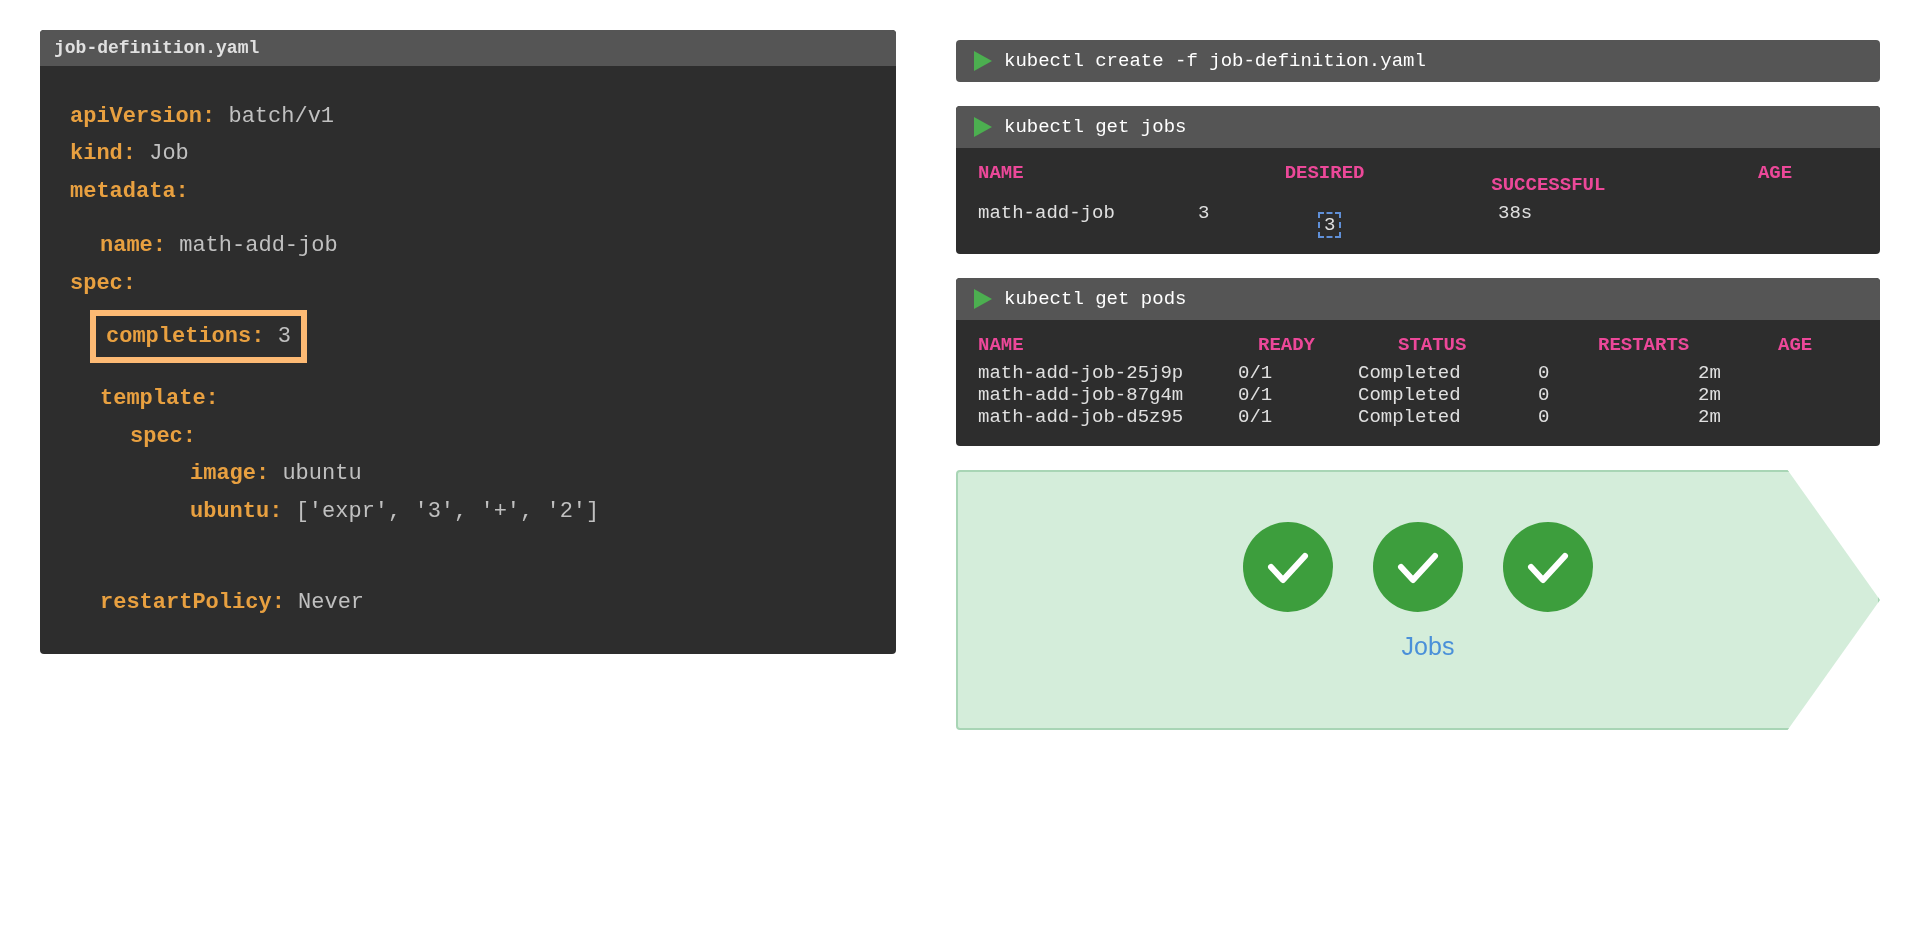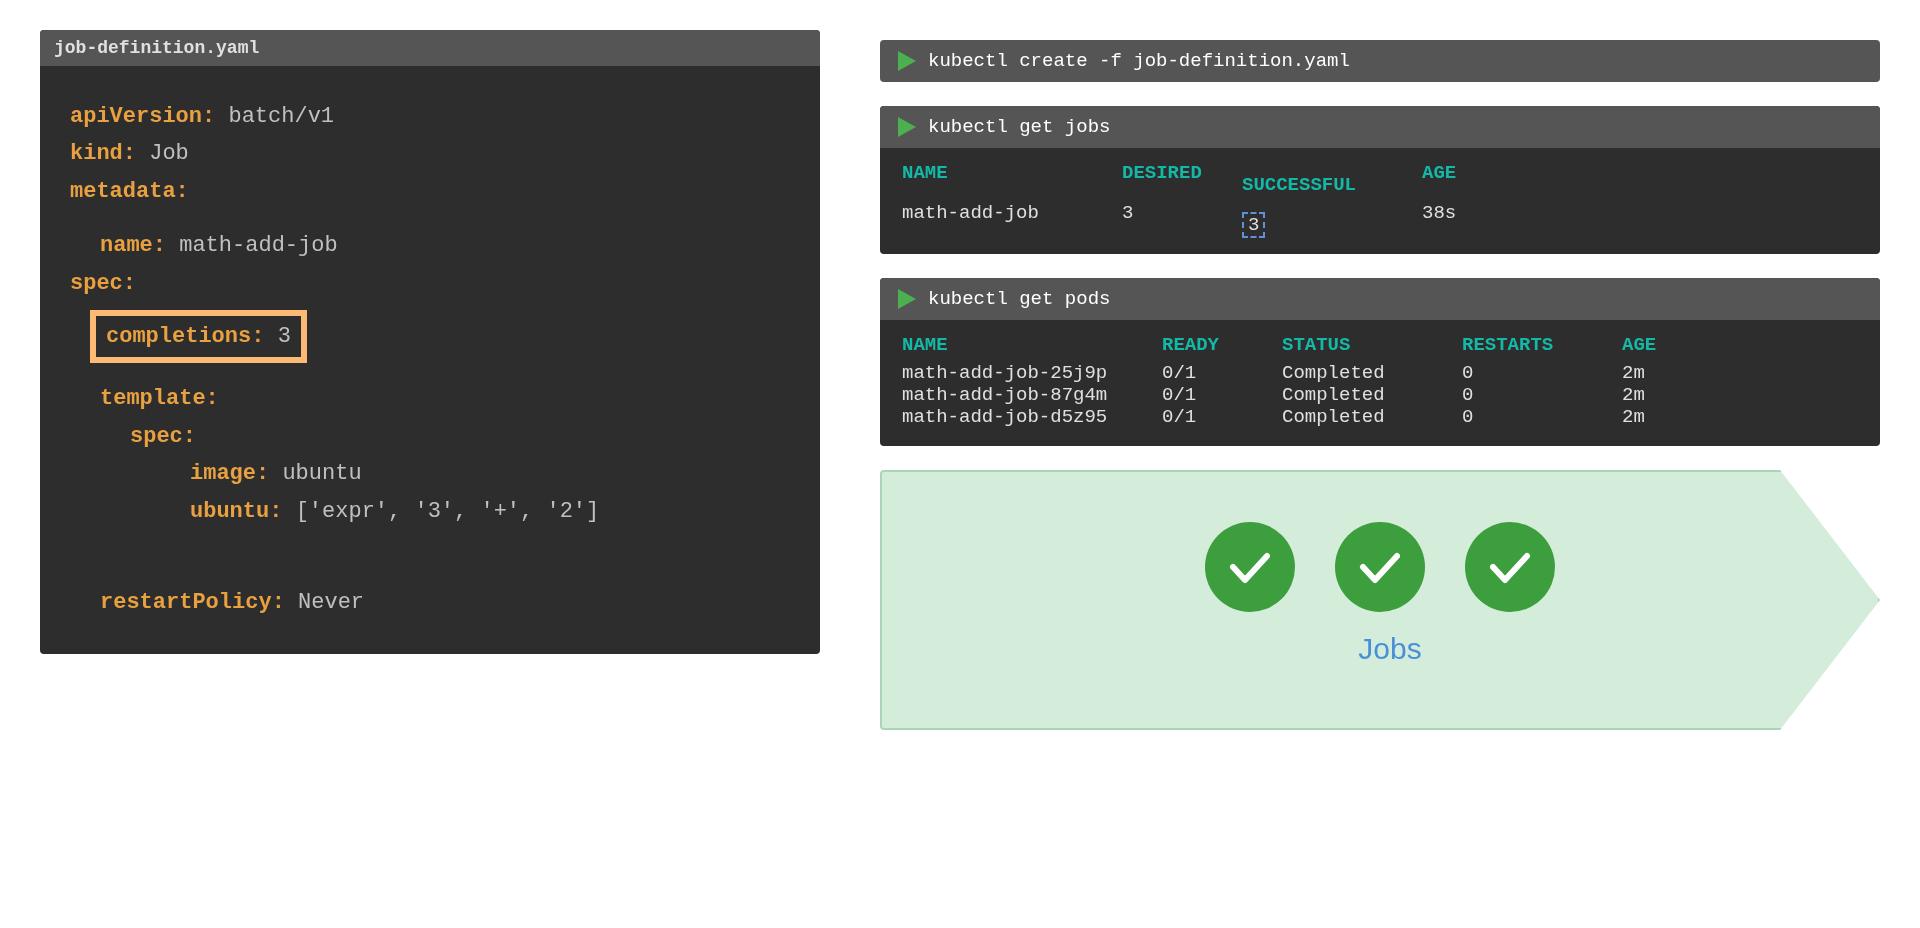--- a/index.html
+++ b/index.html
@@ -9,21 +9,21 @@
       display: flex;
       flex-direction: row;
       width: 1920px;
       min-height: 928px;
       padding: 30px 40px;
       gap: 60px;
     }
 
     
     .left-panel {
-      width: 780px;
+      width: 856px;
       flex-shrink: 0;
     }
 
     .yaml-window {
       background: #2d2d2d;
       border-radius: 4px;
       overflow: hidden;
     }
 
     .yaml-titlebar {
@@ -104,23 +104,24 @@
     .terminal-table {
       padding: 14px 22px 18px;
       color: #e0e0e0;
       font-size: 19px;
       font-family: 'Courier New', Courier, monospace;
     }
 
     .table-header-row {
       display: flex;
       gap: 0;
-      color: #14b8a6;
+      color: #ec4899;
       font-weight: bold;
       margin-bottom: 6px;
+      justify-content: space-between;
     }
 
     .table-data-row {
       display: flex;
       gap: 0;
     }
 
     .col-name { width: 220px; }
     .col-desired { width: 120px; }
     .col-successful { width: 180px; margin-top: 12px; }
@@ -170,21 +171,21 @@
       justify-content: center;
     }
 
     .check-circle svg {
       width: 54px;
       height: 54px;
     }
 
     .diagram-label {
       color: #4a90d9;
-      font-size: 30px;
+      font-size: 25px;
       font-family: Arial, sans-serif;
       font-weight: 500;
       margin-left: 20px;
     }
   </style>
 </head>
 <body>
 
 <div class="left-panel">
   <div class="yaml-window">

